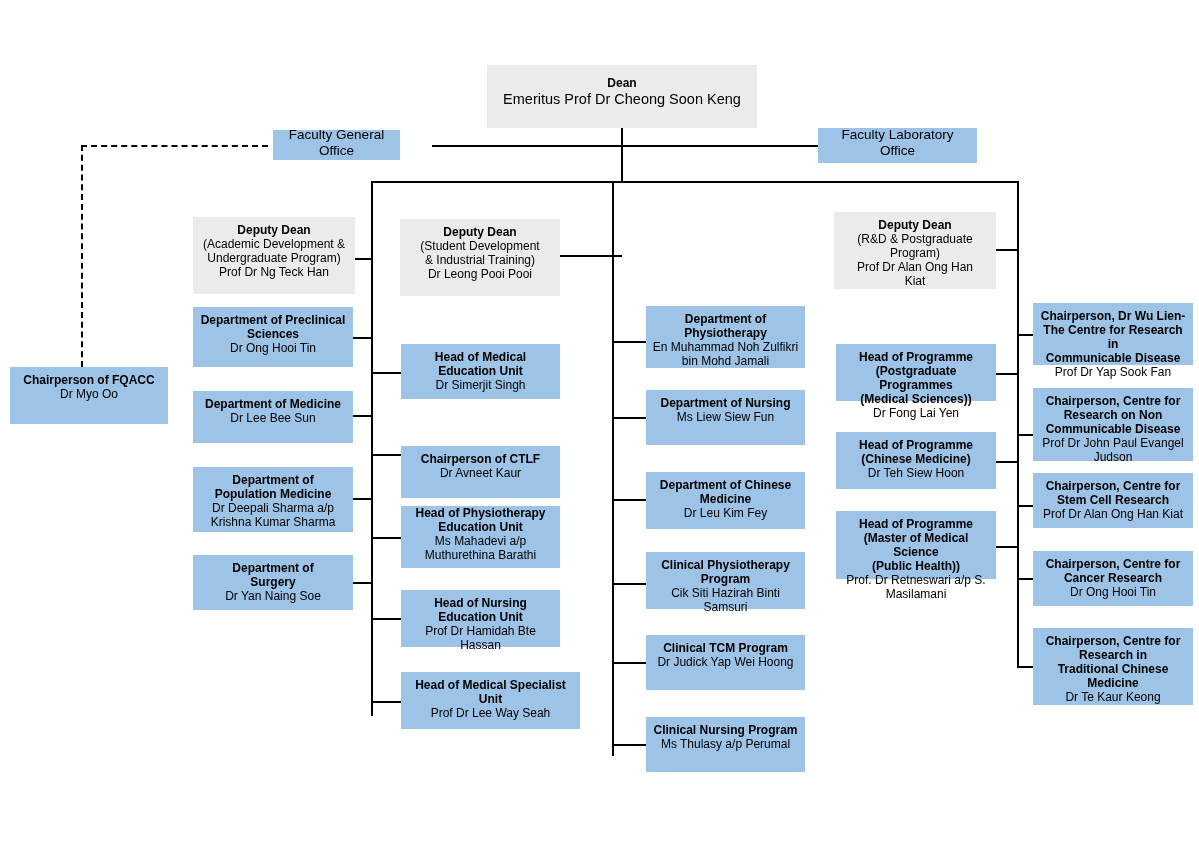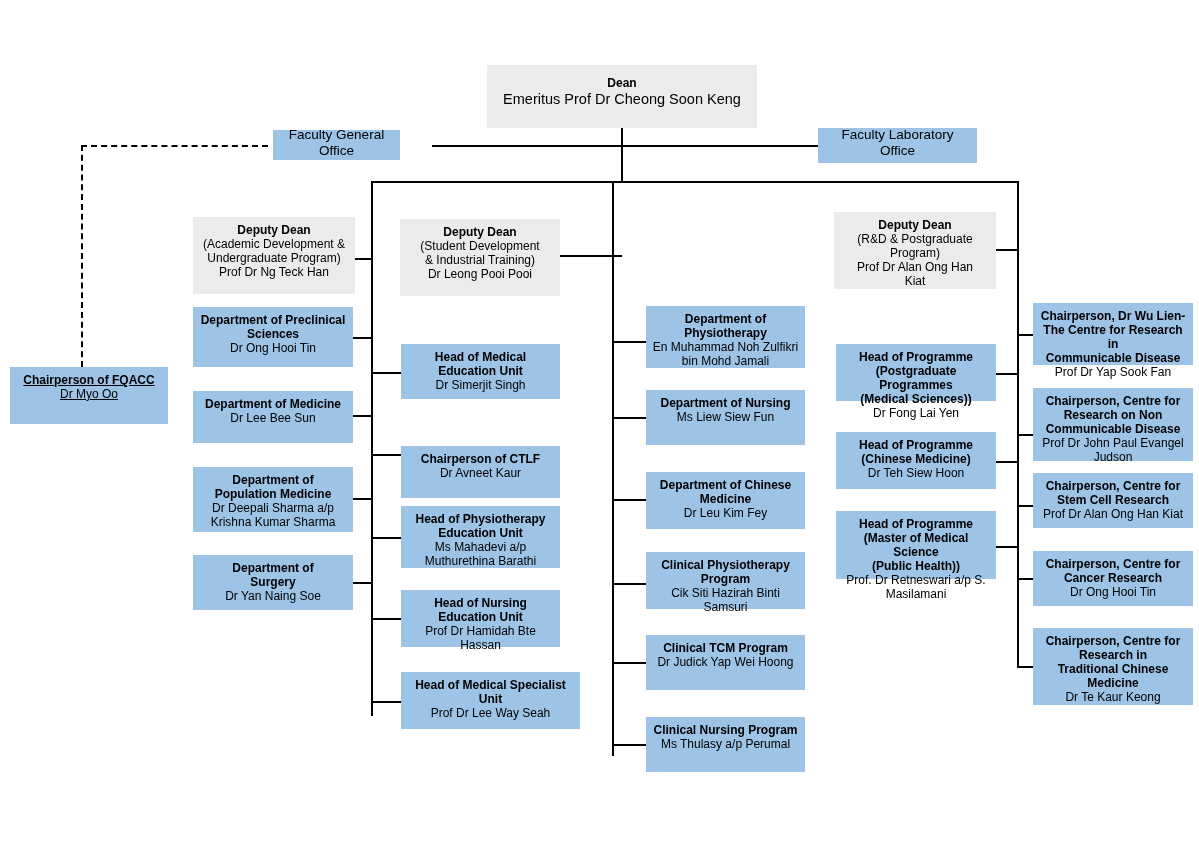--- a/index.html
+++ b/index.html
@@ -127,21 +127,21 @@
 
   <div class="node office" style="left:273px; top:130px; width:127px; height:30px;">
     <span class="title">Faculty General Office</span>
   </div>
 
   <div class="node office" style="left:818px; top:128px; width:159px; height:35px;">
     <span class="title">Faculty Laboratory
 Office</span>
   </div>
 
-  <div class="node medium" style="left:10px; top:367px; width:158px; height:57px;text-decoration:underline;">
+  <div class="node medium" style="left:10px; top:367px; width:158px; height:57px;">
     <span class="title">Chairperson of FQACC</span>
     <span class="person">Dr Myo Oo</span>
   </div>
 
   <div class="node grey medium" style="left:193px; top:217px; width:162px; height:77px;">
     <span class="title">Deputy Dean</span>
     <span class="person">(Academic Development &amp;
 Undergraduate Program)</span>
     <span class="person">Prof Dr Ng Teck Han</span>
   </div>
@@ -184,21 +184,21 @@
 
   <div class="node medium" style="left:401px; top:344px; width:159px; height:55px;">
     <span class="title">Head of Medical
 Education Unit</span>
     <span class="person">Dr Simerjit Singh</span>
   </div>
   <div class="node medium" style="left:401px; top:446px; width:159px; height:52px;">
     <span class="title">Chairperson of CTLF</span>
     <span class="person">Dr Avneet Kaur</span>
   </div>
-  <div class="node medium" style="left:401px; top:506px; width:159px; height:62px;">
+  <div class="node medium" style="left:401px; top:506px; width:159px; height:62px;justify-content:flex-end;">
     <span class="title">Head of Physiotherapy
 Education Unit</span>
     <span class="person">Ms Mahadevi a/p
 Muthurethina Barathi</span>
   </div>
   <div class="node medium" style="left:401px; top:590px; width:159px; height:57px;">
     <span class="title">Head of Nursing
 Education Unit</span>
     <span class="person">Prof Dr Hamidah Bte Hassan</span>
   </div>

